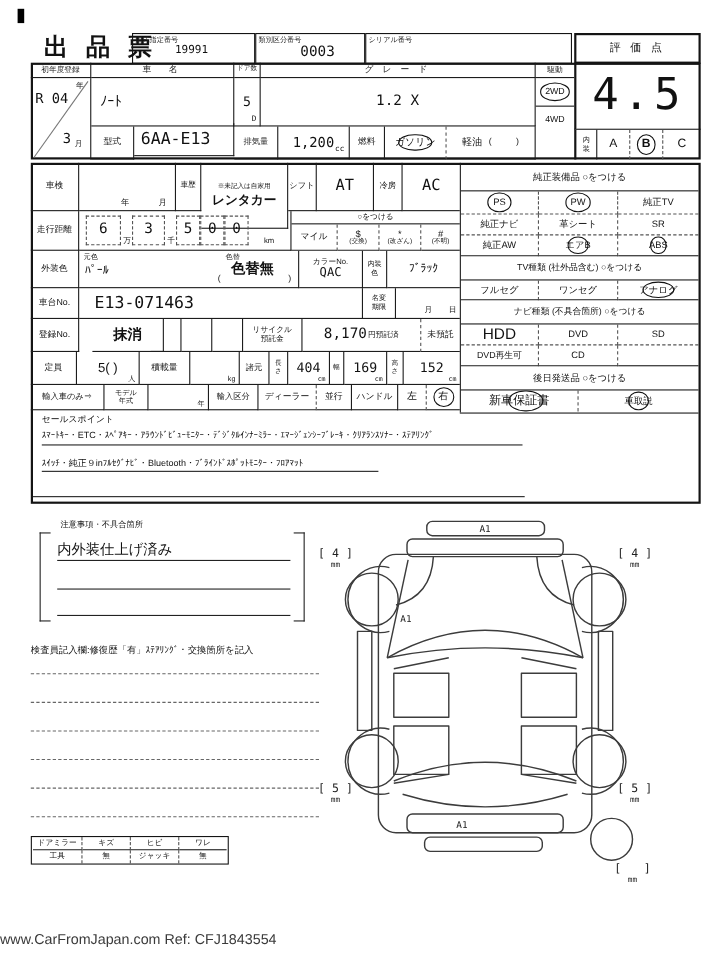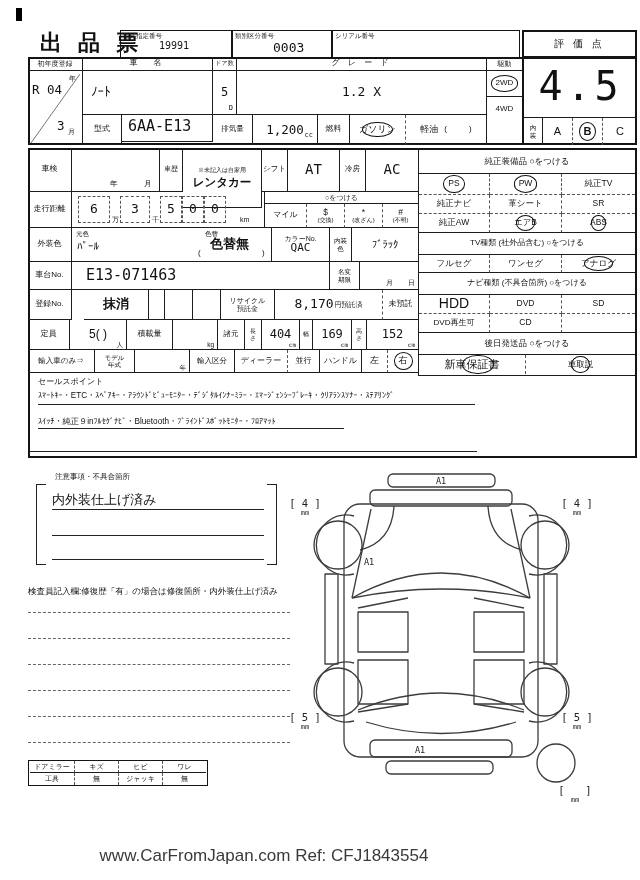--- a/index.html
+++ b/index.html
@@ -421,21 +421,21 @@
 
 <div class="a" style="left:55px;top:472px;font-size:7.5px">注意事項・不具合箇所</div>
 <div class="a" style="left:36px;top:484px;width:9px;height:79px;border-left:1.8px solid #222;border-top:1.8px solid #222;border-bottom:1.8px solid #222"></div>
 <div class="a" style="left:267px;top:484px;width:9px;height:79px;border-right:1.8px solid #222;border-top:1.8px solid #222;border-bottom:1.8px solid #222"></div>
 <div class="ul cl cell" style="left:52px;top:490px;width:212px;height:20px;font-size:13px;font-weight:500;align-items:flex-end;padding-bottom:2px">
   <span>内外装仕上げ済み</span>
   </div>
 <div class="ul" style="left:52px;top:520px;width:212px;height:16px"></div>
 <div class="ul" style="left:52px;top:544px;width:212px;height:16px"></div>
 
-<div class="a" style="left:28px;top:586px;font-size:8.5px">検査員記入欄:修復歴「有」の場合は修復箇所・内外装仕上げ済み</div>
+<div class="a" style="left:28px;top:586px;font-size:8.5px">検査員記入欄:修復歴「有」ｽﾃｱﾘﾝｸﾞ・交換箇所を記入</div>
 <div class="dl" style="left:28px;top:602px;width:262px;height:10px"></div>
 <div class="dl" style="left:28px;top:628px;width:262px;height:10px"></div>
 <div class="dl" style="left:28px;top:654px;width:262px;height:10px"></div>
 <div class="dl" style="left:28px;top:680px;width:262px;height:10px"></div>
 <div class="dl" style="left:28px;top:706px;width:262px;height:10px"></div>
 <div class="dl" style="left:28px;top:732px;width:262px;height:10px"></div>
 
 <div class="box" style="left:28px;top:760px;width:180px;height:26px"></div>
 <div class="cell brd bb" style="left:30px;top:761px;width:45px;height:12px;font-size:7px">
   <span>ドアミラー</span>
@@ -518,13 +518,13 @@
 </div>
 <div class="tread" style="left:558px;top:711px">
   <div><span>[</span> <span>5</span> <span>]</span></div>
   <div class="mmu">mm</div>
 </div>
 <div class="tread" style="left:556px;top:784px">
   <div><span>[</span> <span style="display:inline-block;min-width:8px"></span> <span>]</span></div>
   <div class="mmu">mm</div>
 </div>
 
-<div class="a" style="left:0;top:846px;width:528px;text-align:center;font-size:17px;color:#3a3a3a">www.CarFromJapan.com Ref: CFJ1843554</div>
+<div class="a" style="left:0;top:846px;width:528px;text-align:left;font-size:13px;color:#3a3a3a">www.CarFromJapan.com Ref: CFJ1843554</div>
 
 </body></html>

